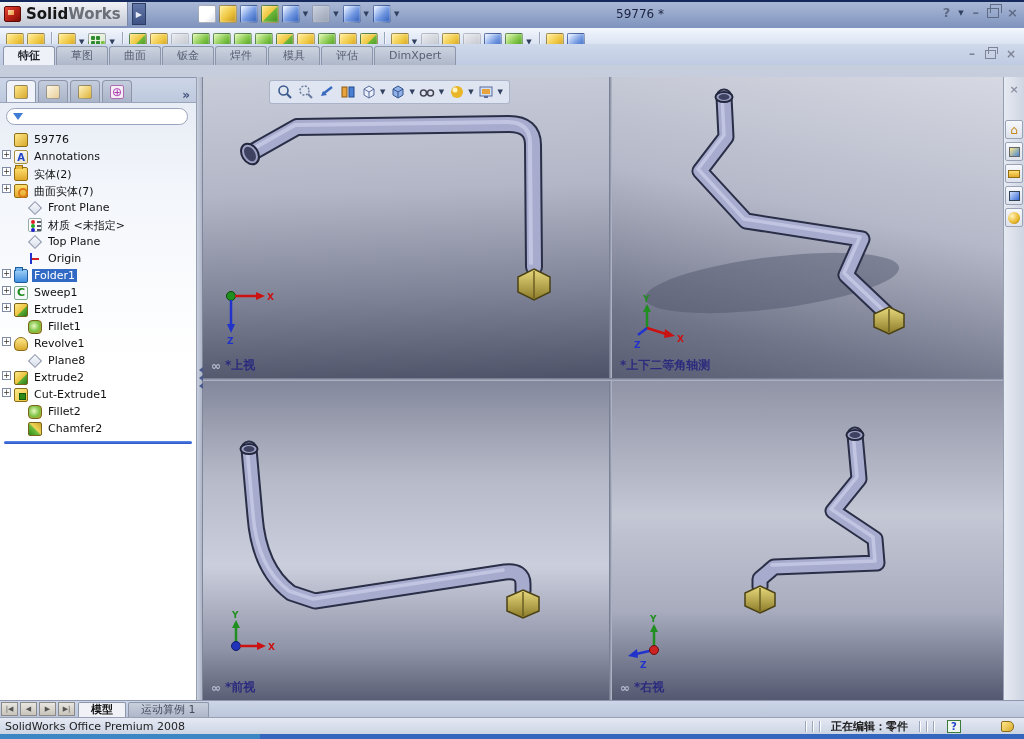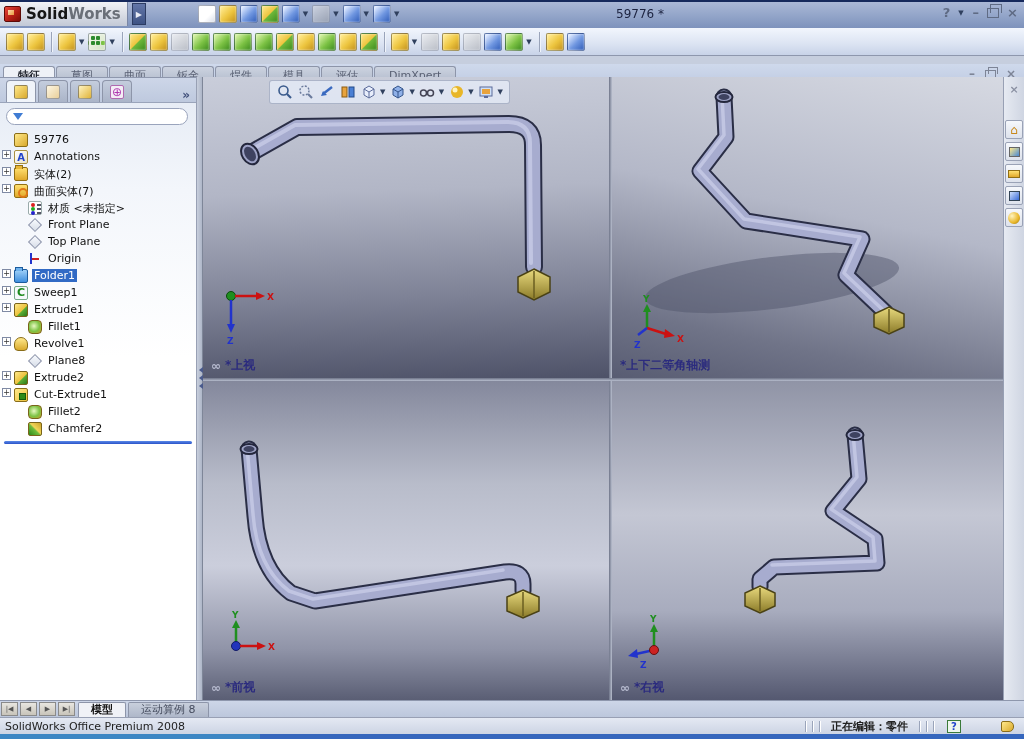--- a/index.html
+++ b/index.html
@@ -50,21 +50,21 @@
       linear-gradient(135deg,#f4f8ee,#d4e4c4); }
   .dd { font-size:7px; color:#30405e; margin:0 1px 0 0; align-self:center; }
   .sep { width:1px; height:20px; background:#9aa4ba; box-shadow:1px 0 0 #f0f4fa; margin:0 3px; }
 
   
   #featbar { position:absolute; left:0; top:28px; width:1024px; height:28px;
     background:linear-gradient(180deg,#f2f6fd 0%,#dbe3f2 60%,#c8d3e8 100%);
     border-bottom:1px solid #8e97ad; display:flex; align-items:center; padding-left:6px; gap:3px; }
 
   
-  #tabrow { position:absolute; left:0; top:64px; width:1024px; height:21px;
+  #tabrow { position:absolute; left:0; top:44px; width:1024px; height:21px;
     background:linear-gradient(180deg,#cfd9ec,#bfcbe2); display:flex; align-items:flex-end; padding-left:3px; }
   .ctab { height:19px; line-height:18px; padding:0 14px; font-size:11px; color:#596073;
     background:linear-gradient(180deg,#ccd3e0,#aeb7c9); border:1px solid #8d95a9; border-bottom:none;
     border-radius:3px 3px 0 0; margin-right:1px; text-align:center; }
   .ctab.active { background:#eef1f7; color:#20242e; font-weight:bold; }
   #docbtns { position:absolute; right:8px; top:3px; display:flex; gap:10px; align-items:center; }
   .docbtn { color:#7d8496; font-size:12px; font-weight:bold; }
   .db-restore { width:11px; height:9px; border:1.5px solid #7d8496; position:relative; }
   .db-restore::before { content:""; position:absolute; left:2px; top:-4px; width:8px; height:6px;
     border:1.5px solid #7d8496; border-bottom:none; }
@@ -323,27 +323,27 @@
             <span class="tic ic-fold"></span>
             <span class="tlabel">实体(2)</span>
           </div>
         <div class="trow">
             <span class="exp">+</span>
             <span class="tic ic-surf"></span>
             <span class="tlabel">曲面实体(7)</span>
           </div>
         <div class="trow">
             <span class="noexp ind"></span>
+            <span class="tic ic-plane"></span>
+            <span class="tlabel">Front Plane</span>
+          </div>
+        <div class="trow">
+            <span class="noexp ind"></span>
             <span class="tic ic-mat"></span>
             <span class="tlabel">材质 &lt;未指定&gt;</span>
-          </div>
-        <div class="trow">
-            <span class="noexp ind"></span>
-            <span class="tic ic-plane"></span>
-            <span class="tlabel">Front Plane</span>
           </div>
         <div class="trow">
             <span class="noexp ind"></span>
             <span class="tic ic-plane"></span>
             <span class="tlabel">Top Plane</span>
           </div>
         <div class="trow">
             <span class="noexp ind"></span>
             <span class="tic ic-origin"></span>
             <span class="tlabel">Origin</span>
@@ -627,21 +627,21 @@
         </div>
     </div>
   </div>
 
   <div id="bottomtabs">
     <div class="navbtn">|◀</div>
     <div class="navbtn">◀</div>
     <div class="navbtn">▶</div>
     <div class="navbtn">▶|</div>
     <div class="btab active">模型</div>
-    <div class="btab">运动算例 8</div>
+    <div class="btab">运动算例 1</div>
   </div>
 
   <div id="statusbar">
     <span id="sb-left">SolidWorks Office Premium 2008</span>
     <div style="margin-left:auto; display:flex; align-items:center;">
       <div class="grip"></div>
         <div class="grip"></div>
         <div class="grip"></div>
       <span id="sb-edit">正在编辑：零件</span>
       <div class="grip"></div>

